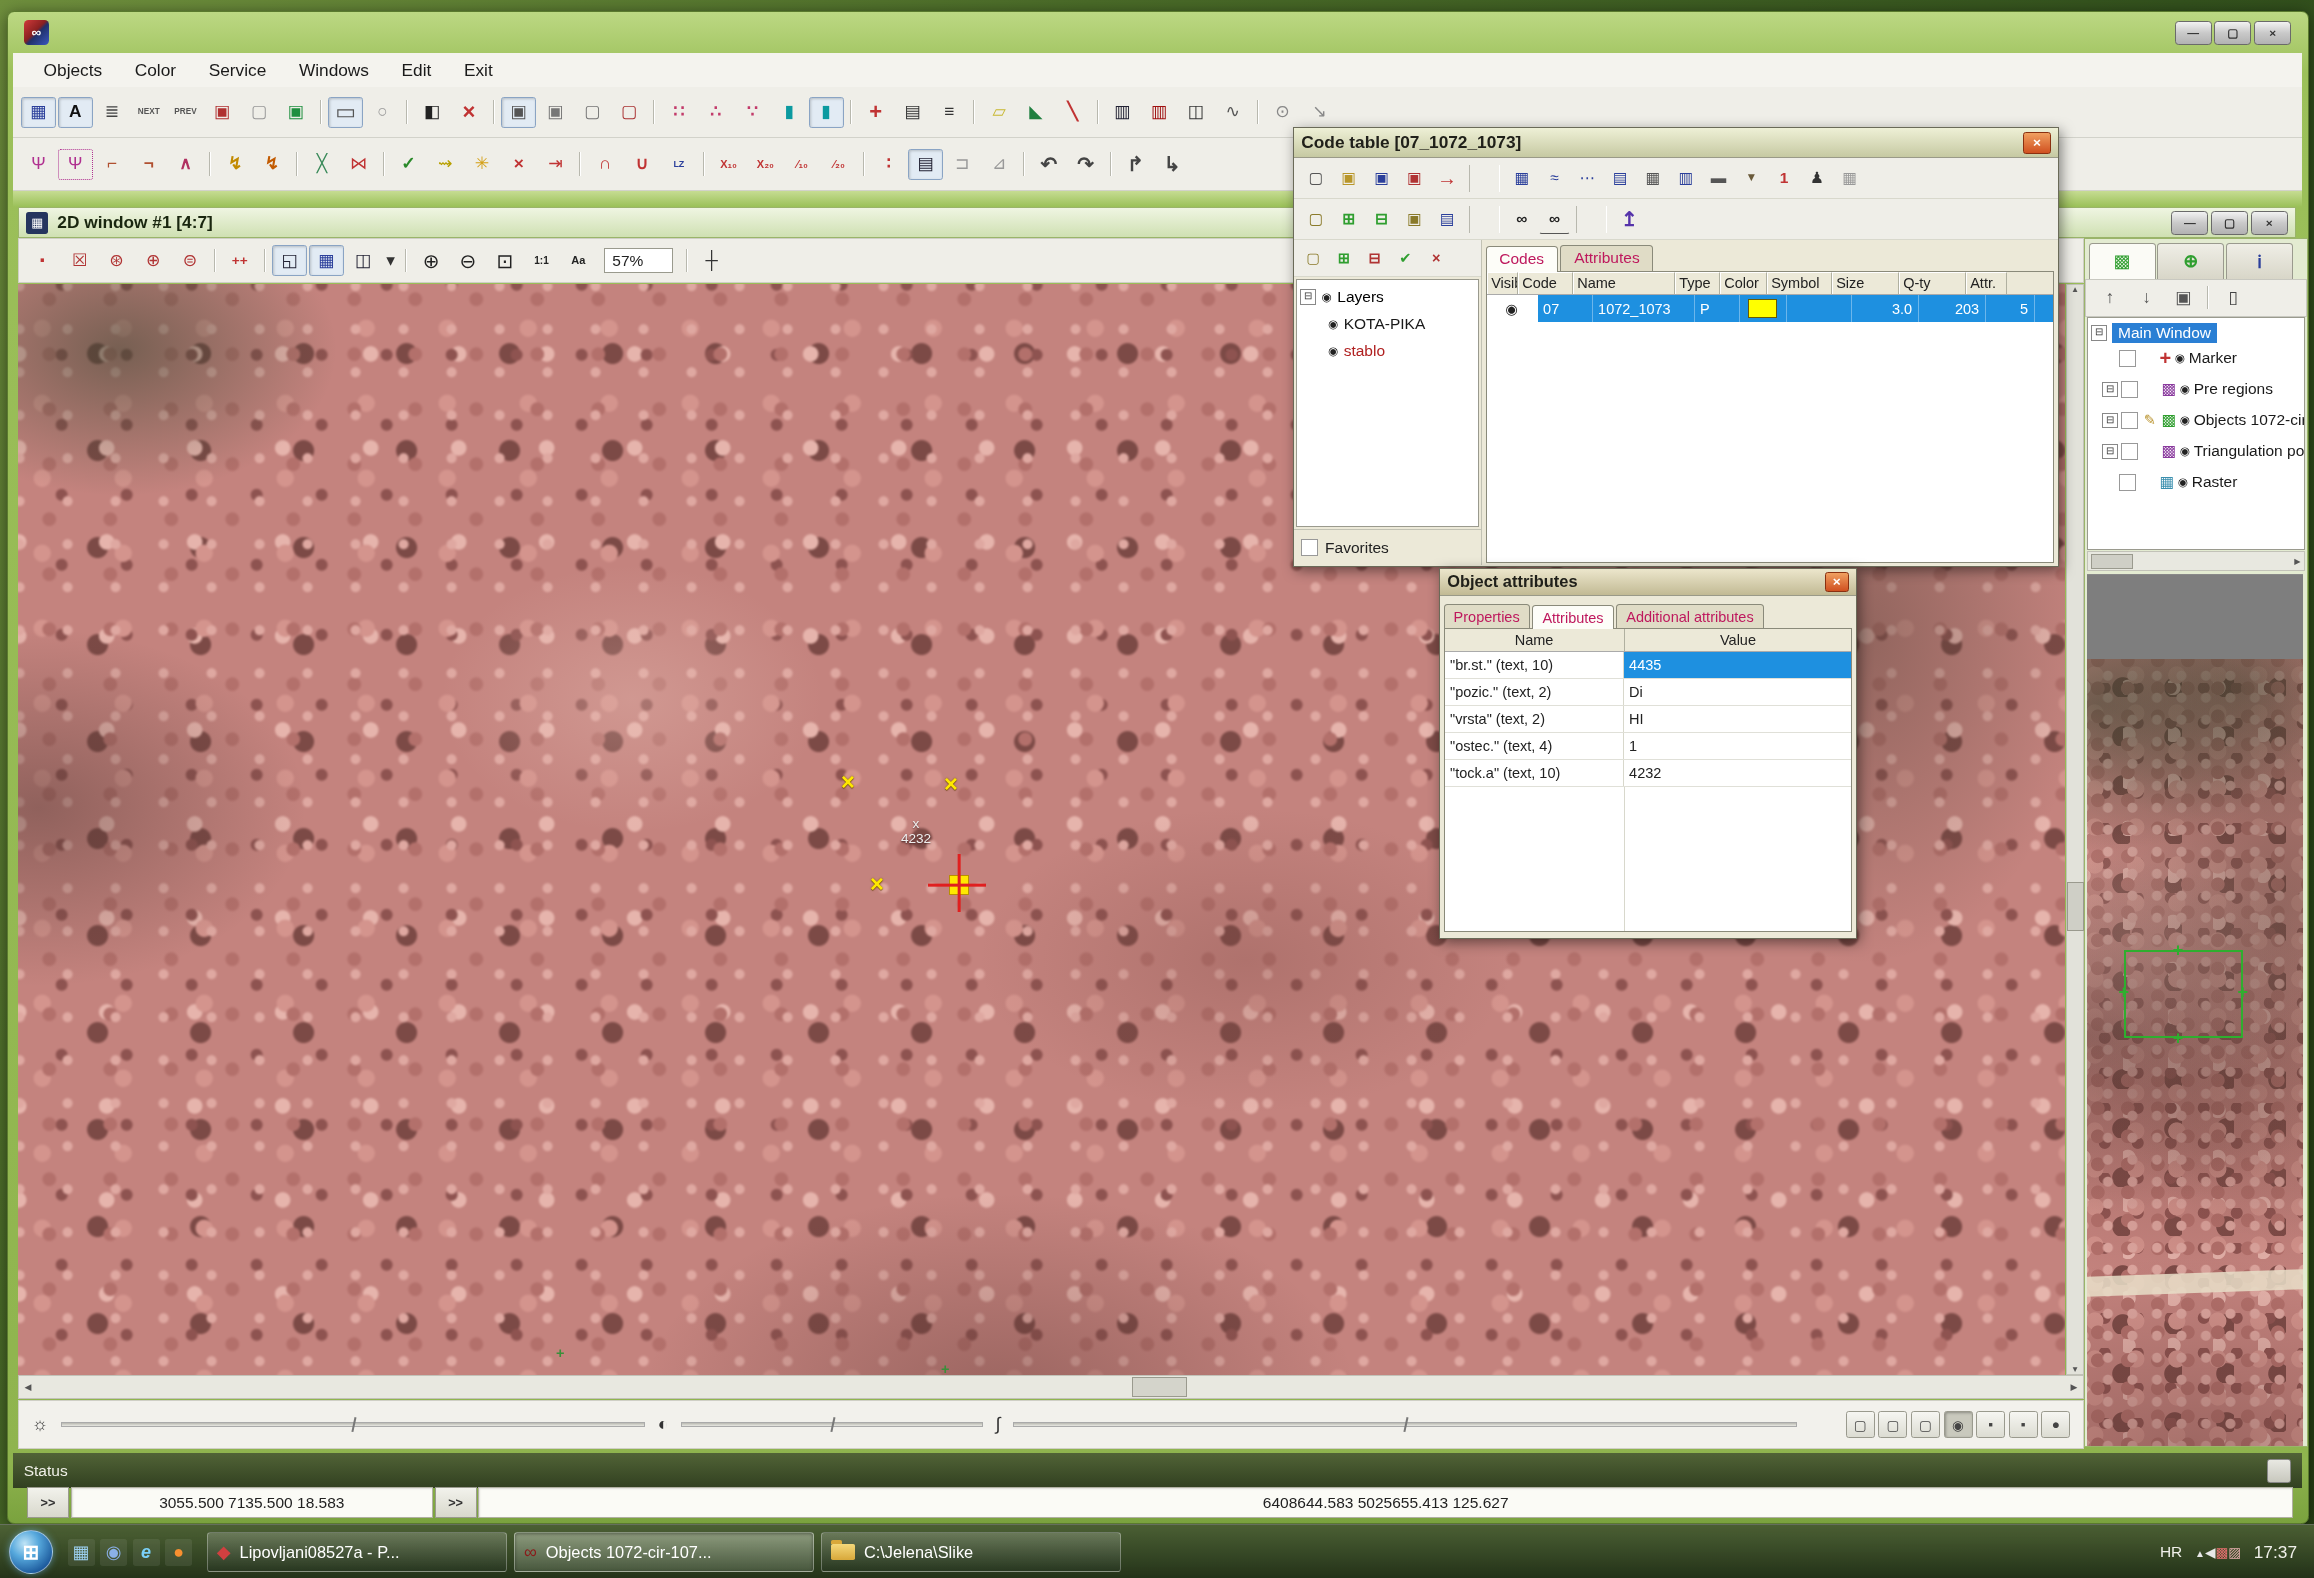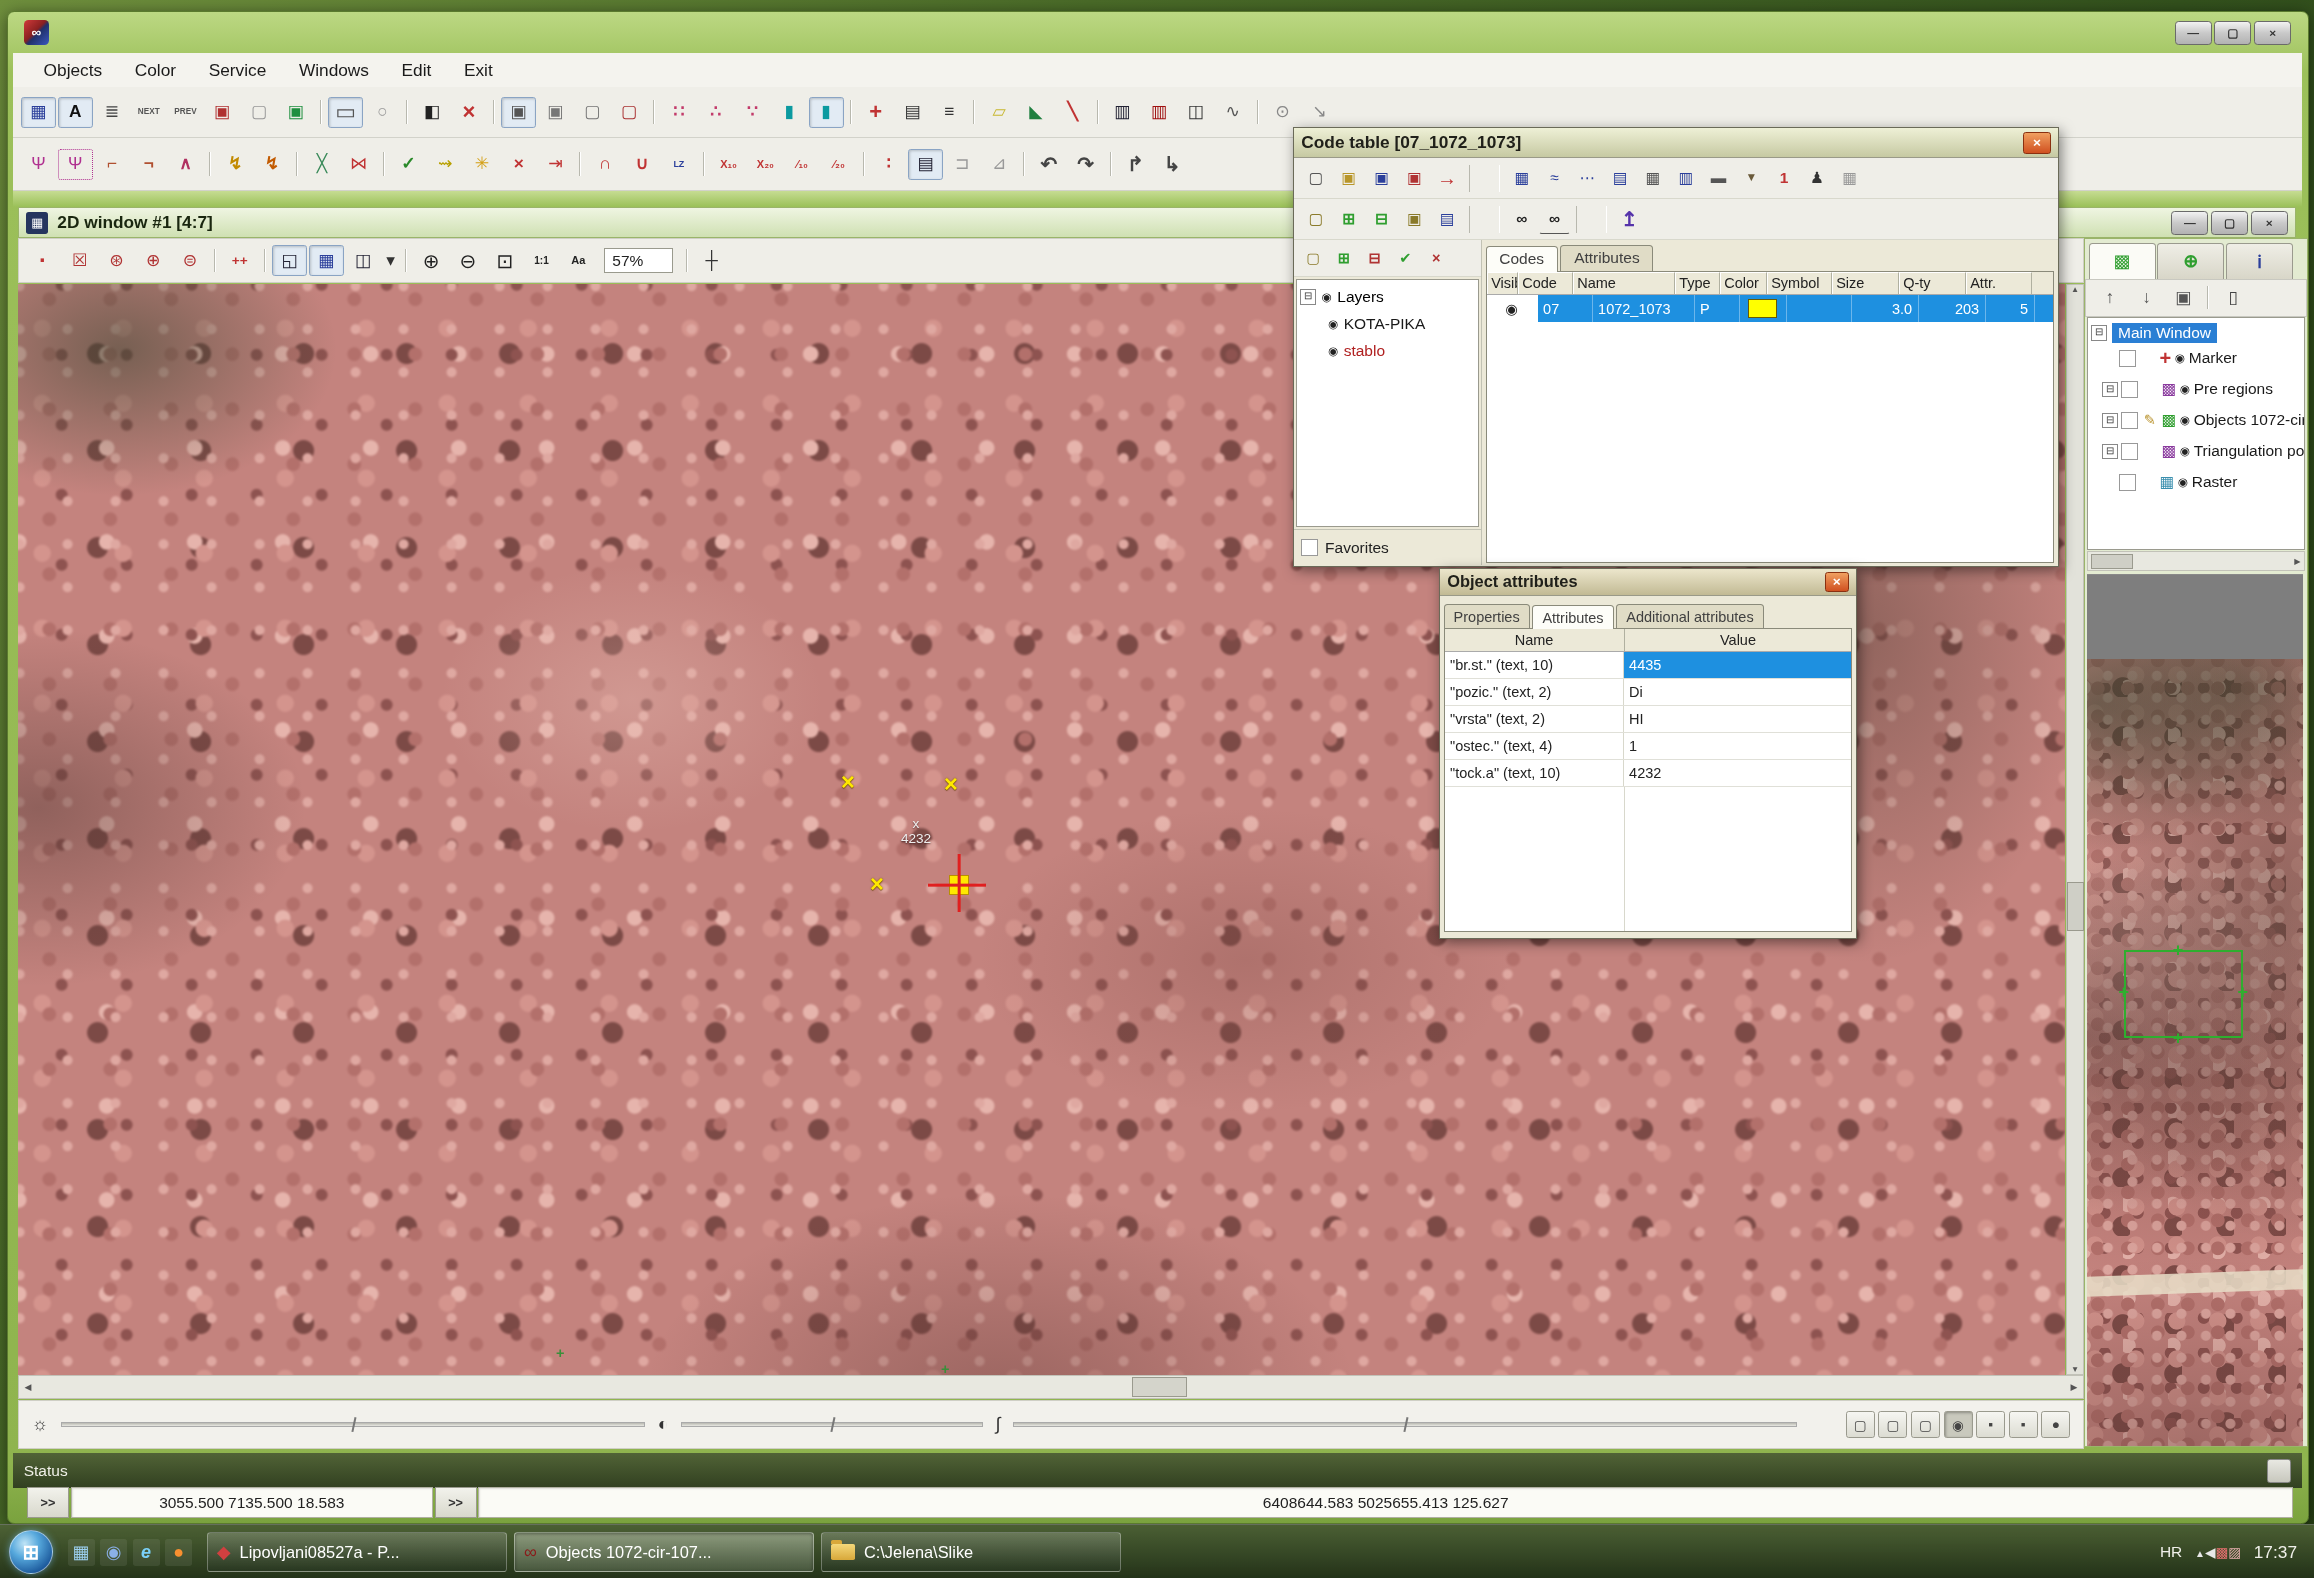--- a/index.html
+++ b/index.html
@@ -137,21 +137,21 @@
   .ct-left{width:187px;display:flex;flex-direction:column;border-right:0.9px solid #c2c2b4}
   .ct-left-tools{height:36px;display:flex;align-items:center;padding-left:3.6px;background:#efeee8;border-bottom:0.9px solid #d8d8cc}
   .ct-left-tools .tbi{width:27px;height:25.5px;font-size:14.5px}
   .ct-tree{flex:1;background:#fff;border:0.9px solid #9a9a8e;margin:1.8px;font-size:15.5px;padding:3.6px}
   .ct-tree-row{display:flex;align-items:center;gap:5.5px;height:27px}
   .ct-indent{width:22px;flex:none}
   .ct-fav{height:35px;border-top:0.9px solid #c2c2b4;display:flex;align-items:center;gap:7.3px;padding-left:7.3px;font-size:15.5px;color:#222}
   .ct-right{flex:1;display:flex;flex-direction:column;padding:1.8px 3.6px}
   .ct-tabs{display:flex;height:29px;align-items:flex-end}
   .tab{padding:3.6px 12.7px;border:0.9px solid #8a8a7a;border-bottom:none;background:#e0dcc6;margin-right:2.7px;
-    border-radius:3.6px 3.6px 0 0;font-size:15.5px;color:#404040}
+    border-radius:3.6px 3.6px 0 0;font-size:15.5px;color:#be185d}
   .tab[data-state="active"]{background:#fdfdf8;position:relative;top:0.9px}
   .ct-grid{flex:1;background:#fff;border:0.9px solid #8a8a7a;overflow:hidden}
   .ct-grid-head{display:flex;background:#ece9d8;border-bottom:0.9px solid #aaa}
   .ct-hc{border-right:0.9px solid #b0b0a0;border-top:0.9px solid #fff;border-left:0.9px solid #fff;
     padding:2.7px 3.6px;font-size:14.5px;color:#222;box-sizing:border-box;white-space:nowrap;overflow:hidden}
   .ct-row{display:flex;background:#1e90e0;color:#fff;height:27px;align-items:stretch;font-size:14.5px}
   .ct-cell{border-right:0.9px solid rgba(255,255,255,.35);display:flex;align-items:center;padding:0 5.5px;box-sizing:border-box}
   .ct-c1{width:51px;background:#fff;color:#222;justify-content:center}
   .ct-c2{width:55px}.ct-c3{width:102px}.ct-c4{width:45px}.ct-c5{width:47px;justify-content:center}
   .ct-c6{width:65px}.ct-c7{width:67px;justify-content:flex-end}.ct-c8{width:67px;justify-content:flex-end}.ct-c9{width:49px;justify-content:flex-end}
@@ -576,21 +576,21 @@
         <div class="ct-grid-head">
 
         <span class="ct-hc" data-name="column-header" style="width:31px">Visible</span>
             <span class="ct-hc" data-name="column-header" style="width:55px">Code</span>
             <span class="ct-hc" data-name="column-header" style="width:102px">Name</span>
             <span class="ct-hc" data-name="column-header" style="width:45px">Type</span>
             <span class="ct-hc" data-name="column-header" style="width:47px">Color</span>
             <span class="ct-hc" data-name="column-header" style="width:65px">Symbol</span>
             <span class="ct-hc" data-name="column-header" style="width:67px">Size</span>
             <span class="ct-hc" data-name="column-header" style="width:67px">Q-ty</span>
-            <span class="ct-hc" data-name="column-header" style="width:66px">Attr.</span>
+            <span class="ct-hc" data-name="column-header" style="width:41px">Attr.</span>
           </div>
         <div class="ct-row" data-name="code-row-selected">
           <span class="ct-cell ct-c1" data-name="visible-eye-icon">◉</span>
           <span class="ct-cell ct-c2" data-name="code-cell">07</span>
           <span class="ct-cell ct-c3" data-name="name-cell">1072_1073</span>
           <span class="ct-cell ct-c4" data-name="type-cell">P</span>
           <span class="ct-cell ct-c5" data-name="color-cell">
               <span class="color-swatch" data-name="color-swatch" style="background:#ffff00;border:0.9px solid #6a5a00"></span>
             </span>
           <span class="ct-cell ct-c6" data-name="symbol-cell"></span>

